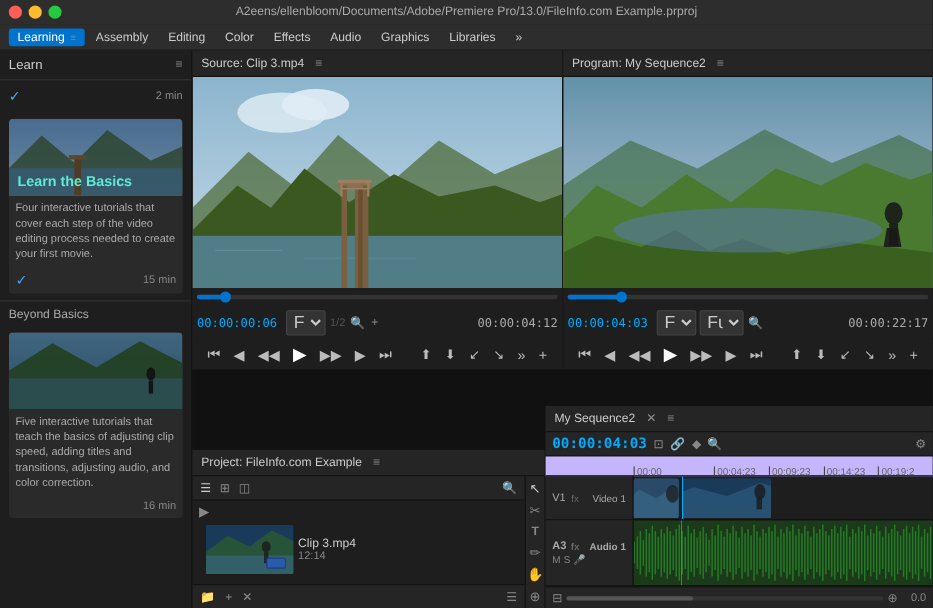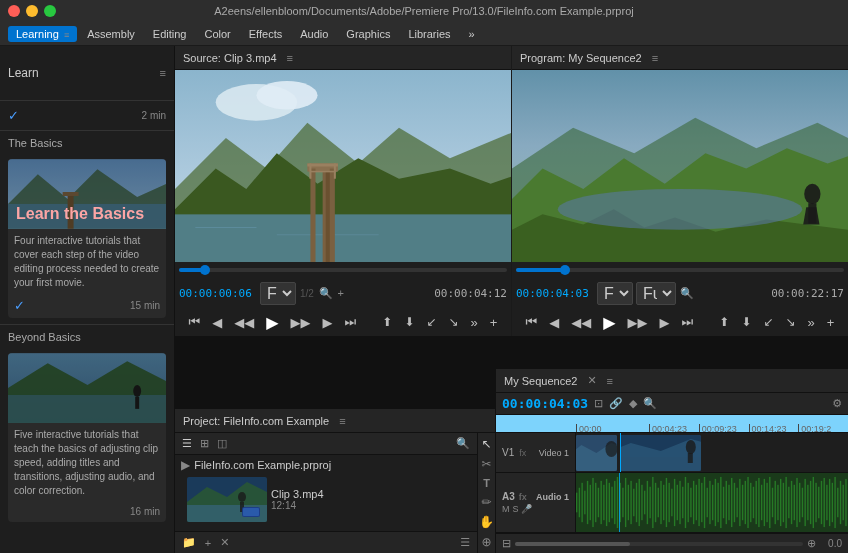--- a/index.html
+++ b/index.html
@@ -78,21 +78,21 @@
       width: 175px;
       background: #1e1e1e;
       border-right: 1px solid #111;
       overflow-y: auto;
       flex-shrink: 0;
     }
     .sidebar-header {
       display: flex;
       align-items: center;
       justify-content: space-between;
-      padding: 20px 8px;
+      padding: 6px 8px;
       border-bottom: 1px solid #333;
       gap: 35px;
     }
     .sidebar-header-title {
       font-size: 12px;
       color: #ccc;
     }
     .sidebar-header-icons {
       display: flex;
       gap: 4px;
@@ -128,23 +128,23 @@
     .tutorial-card-thumb {
       width: 100%;
       height: 70px;
       position: relative;
       overflow: hidden;
     }
     .thumb-label {
       position: absolute;
       bottom: 6px;
       left: 8px;
-      font-size: 16px;
+      font-size: 13px;
       font-weight: 600;
-      color: #fca5a5;
+      color: #5eead4;
     }
     .tutorial-desc {
       padding: 5px 6px;
       font-size: 10px;
       color: #aaa;
       line-height: 1.4;
     }
     .tutorial-footer {
       display: flex;
       align-items: center;
@@ -351,21 +351,21 @@
       align-items: center;
       padding: 0 6px;
       gap: 6px;
       border-bottom: 1px solid #111;
       flex-shrink: 0;
     }
     .timeline-tc { color: #00aaff; font-family: monospace; font-size: 13px; font-weight: bold; }
     .tl-icon { color: #888; font-size: 11px; cursor: pointer; }
     .tl-ruler {
       height: 18px;
-      background: #7dd3fc;
+      background: #c4b5fd;
       display: flex;
       align-items: center;
       padding: 0 0 0 80px;
       flex-shrink: 0;
       border-bottom: 1px solid #111;
       overflow: hidden;
     }
     .ruler-marks {
       display: flex;
       align-items: flex-end;
@@ -443,21 +443,20 @@
       </div>
     </div>
 
     <div class="sidebar-section">
       <div class="sidebar-item-row">
         <span class="check-icon">✓</span>
         <span class="sidebar-time">2 min</span>
       </div>
     </div>
 
-    <div class="section-title">The Basics</div>
     <div class="tutorial-card">
       <div class="tutorial-card-thumb">
         <svg width="100%" height="70" viewBox="0 0 159 70">
 
           <defs>
             <linearGradient id="sky1" x1="0" y1="0" x2="0" y2="1">
               <stop offset="0%" stop-color="#6090c0"></stop>
               <stop offset="100%" stop-color="#90b8d8"></stop>
             </linearGradient>
           </defs>
@@ -671,21 +670,20 @@
             <div class="project-toolbar">
               <span class="proj-icon active">☰</span>
               <span class="proj-icon">⊞</span>
               <span class="proj-icon">◫</span>
               <span style="flex:1;"></span>
               <span class="proj-icon">🔍</span>
             </div>
             <div class="project-list">
               <div class="proj-folder-row">
                 <span class="folder-icon">▶</span>
-                <span class="folder-name">FileInfo.com Example.prproj</span>
               </div>
 
 
               <div class="clip-thumb-row">
                 <div class="clip-thumb">
                   <svg width="80" height="45" viewBox="0 0 80 45">
                     <rect width="80" height="45" fill="#1a3a5a"></rect>
                     <polygon points="0,25 20,10 40,20 60,5 80,15 80,45 0,45" fill="#2a5a30" opacity="0.8"></polygon>
                     <rect x="0" y="28" width="80" height="17" fill="#3a6888" opacity="0.6"></rect>
 

